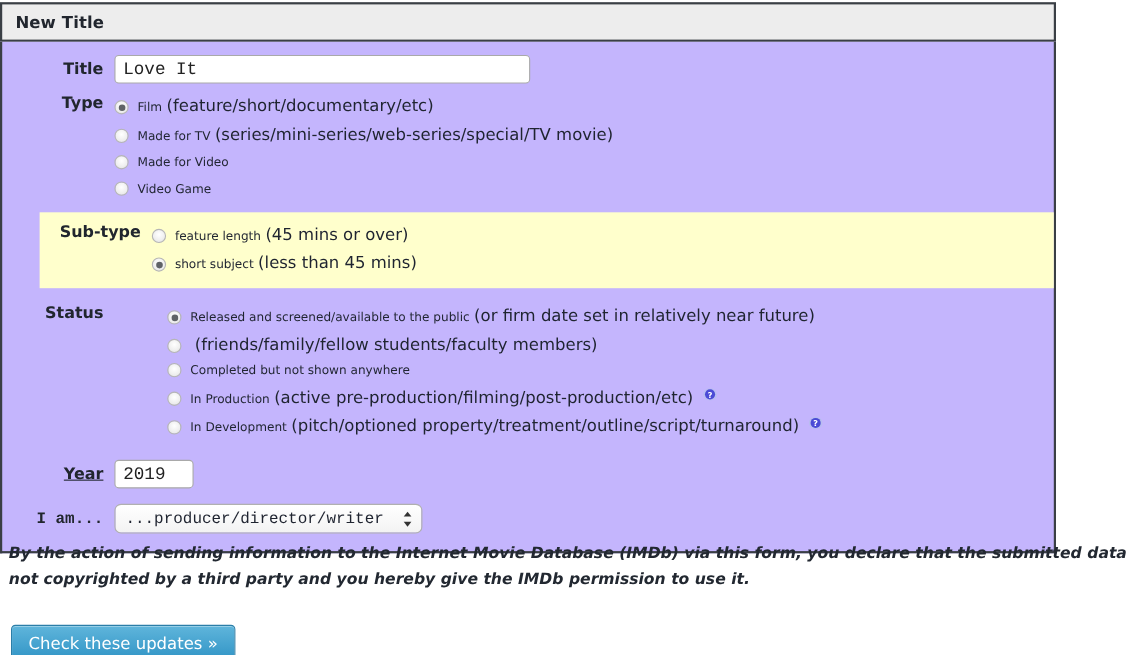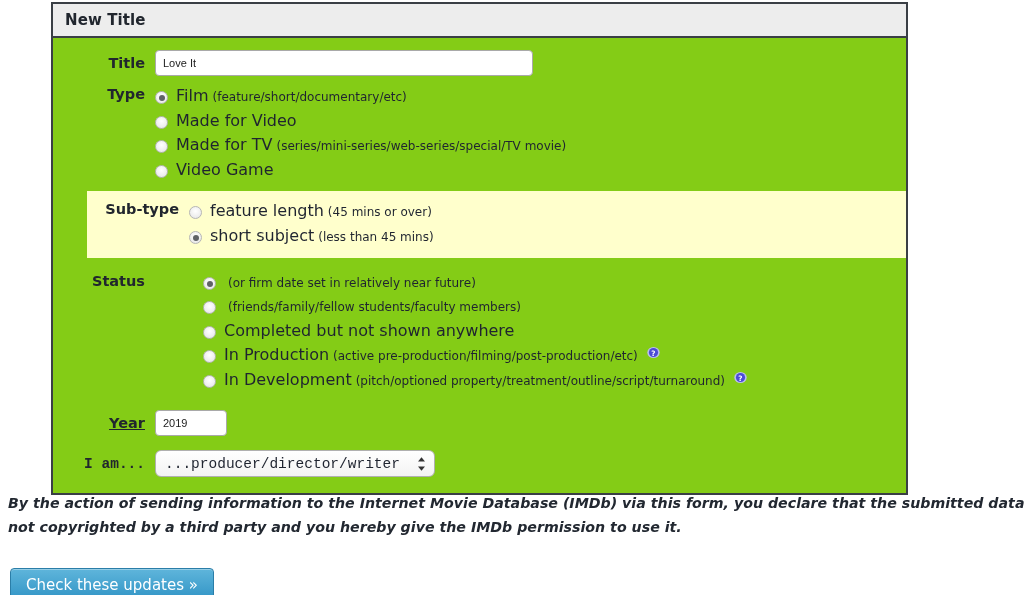--- a/index.html
+++ b/index.html
@@ -12,45 +12,44 @@
     height: 595px;
     overflow: hidden;
     font-family: "DejaVu Sans", "Liberation Sans", sans-serif;
     color: #1f2430;
     -webkit-font-smoothing: antialiased;
   }
 
   
   .panel {
     position: absolute;
-    left: 20px;
+    left: 0;
     top: 2px;
-    width: 888px;
-    box-sizing: border-box;
-    padding-left: 31px;
+    width: 960px;
+    box-sizing: border-box;
   }
   .panel-header {
     border: 2px solid #3a3f45;
     background: #ededed;
     height: 36px;
     box-sizing: border-box;
     display: flex;
     align-items: center;
     padding-left: 12px;
   }
   .panel-header .ptitle {
     font-size: 15px;
     font-weight: bold;
     color: #21262e;
     letter-spacing: .1px;
   }
   .panel-body {
     border: 2px solid #3a3f45;
     border-top: none;
-    background: #84cc16;
+    background: #c4b5fd;
     box-sizing: border-box;
     padding: 0;
   }
 
   
   .frow {
     display: flex;
     align-items: flex-start;
     padding: 0;
   }
@@ -78,22 +77,22 @@
   .row-subtype .flabel  { padding-top: 2px; }
   .row-status   { padding-top: 13px; gap: 48px; }
   .row-status .flabel   { padding-top: 2px; }
   .row-year     { padding-top: 17px; }
   .row-year .flabel     { padding-top: 5px; text-decoration: underline; }
   .row-iam      { padding-top: 14px; padding-bottom: 16px; font-family: Liberation Mono, monospace; }
   .row-iam .flabel      { padding-top: 6px; }
 
   
   .text-input {
-    font-family: Liberation Sans, sans-serif;
-    font-size: 11px;
+    font-family: Liberation Mono, monospace;
+    font-size: 16px;
     color: #222;
     border: 1px solid #a9a9a9;
     border-radius: 4px;
     background: #fff;
     padding: 3px 7px;
     box-sizing: border-box;
     height: 26px;
     outline: none;
   }
   .title-input { width: 378px; }
@@ -126,25 +125,25 @@
     top: 50%;
     width: 6px;
     height: 6px;
     margin-left: -3px;
     margin-top: -3px;
     border-radius: 50%;
     background: #5f6266;
   }
   .opt-main {
     color: #1f2430;
-    font-size: 16px;
+    font-size: 11px;
   }
   .opt-sub {
     color: #1f2430;
-    font-size: 12px;
+    font-size: 15px;
     margin-left: 4px;
   }
 
   
   .help-icon {
     display: inline-block;
     vertical-align: middle;
     margin-left: 9px;
     width: 13px;
     height: 13px;
@@ -243,27 +242,27 @@
       <div class="fcontent">
 
         <div class="opt">
           <span class="radio checked"></span>
           <span class="opt-main">Film</span>
           <span class="opt-sub">(feature/short/documentary/etc)</span>
         </div>
 
         <div class="opt">
           <span class="radio"></span>
-          <span class="opt-main">Made for Video</span>
-        </div>
-
-        <div class="opt">
-          <span class="radio"></span>
           <span class="opt-main">Made for TV</span>
           <span class="opt-sub">(series/mini-series/web-series/special/TV movie)</span>
+        </div>
+
+        <div class="opt">
+          <span class="radio"></span>
+          <span class="opt-main">Made for Video</span>
         </div>
 
         <div class="opt">
           <span class="radio"></span>
           <span class="opt-main">Video Game</span>
         </div>
 
       </div>
     </div>
 
@@ -285,20 +284,21 @@
 
       </div>
     </div>
 
     <div class="frow row-status">
       <div class="flabel">Status</div>
       <div class="fcontent">
 
         <div class="opt">
           <span class="radio checked"></span>
+          <span class="opt-main">Released and screened/available to the public</span>
           <span class="opt-sub">(or firm date set in relatively near future)</span>
         </div>
 
         <div class="opt">
           <span class="radio"></span>
           <span class="opt-sub">(friends/family/fellow students/faculty members)</span>
         </div>
 
         <div class="opt">
           <span class="radio"></span>

